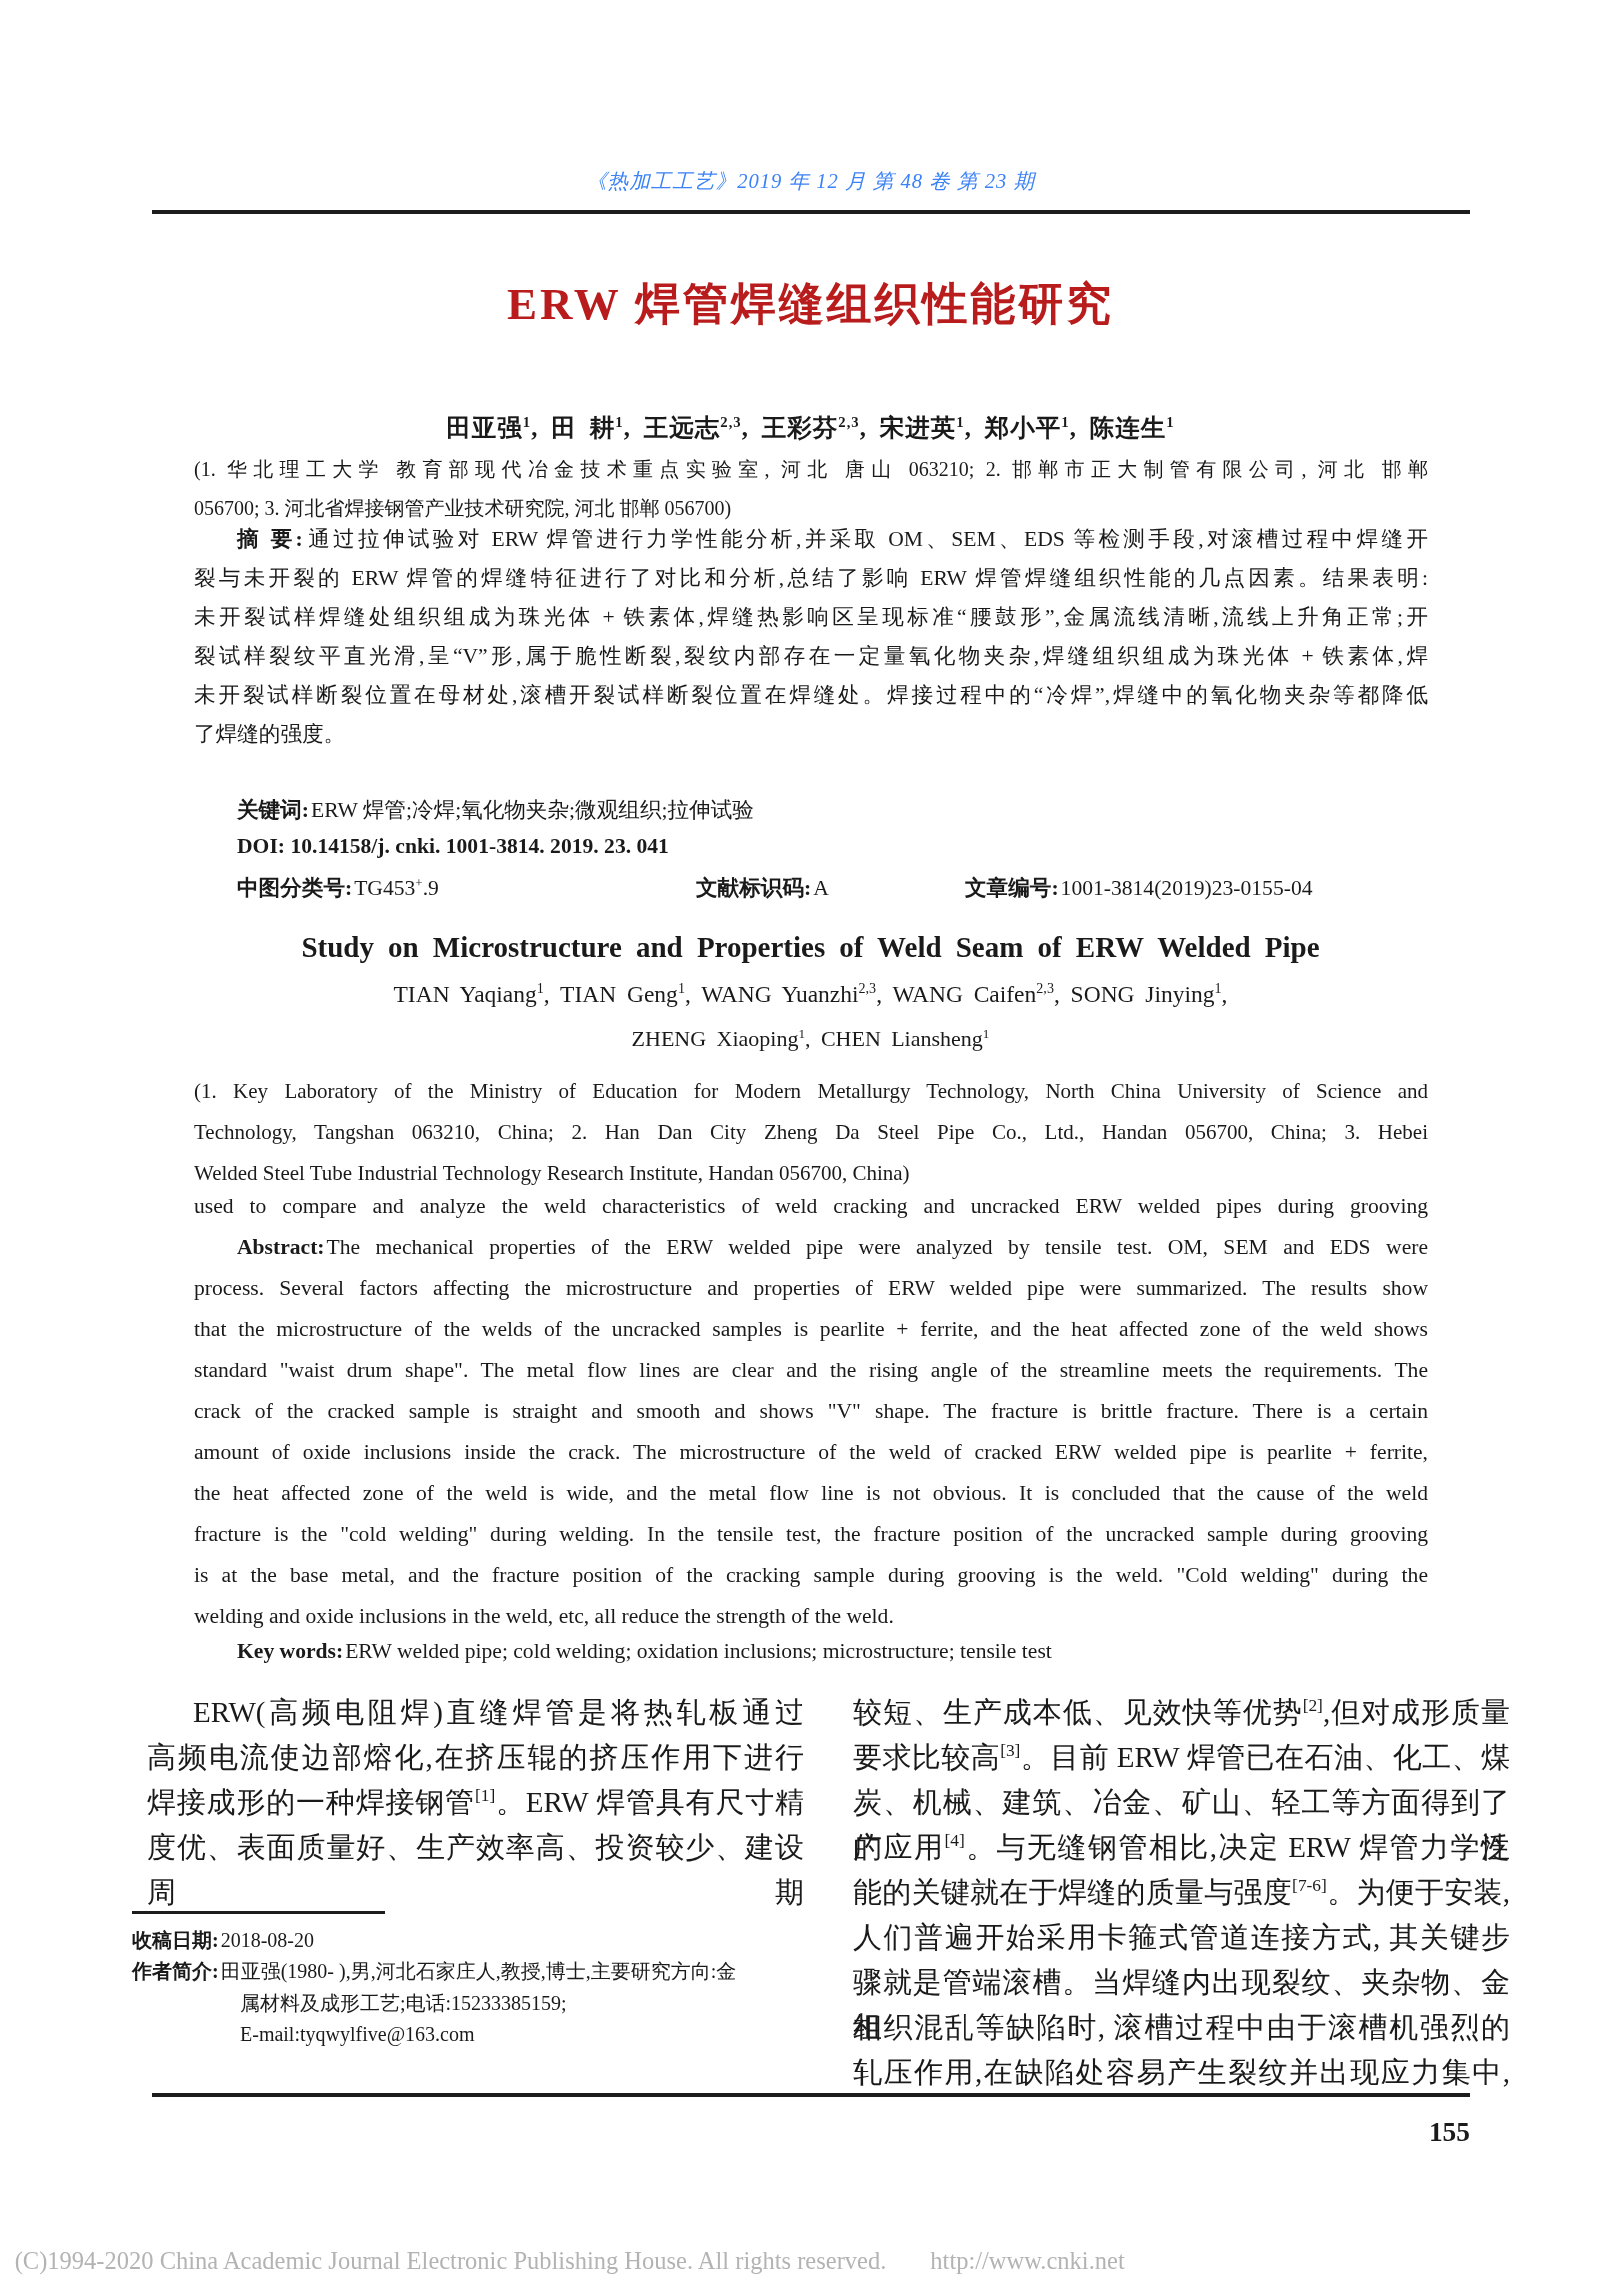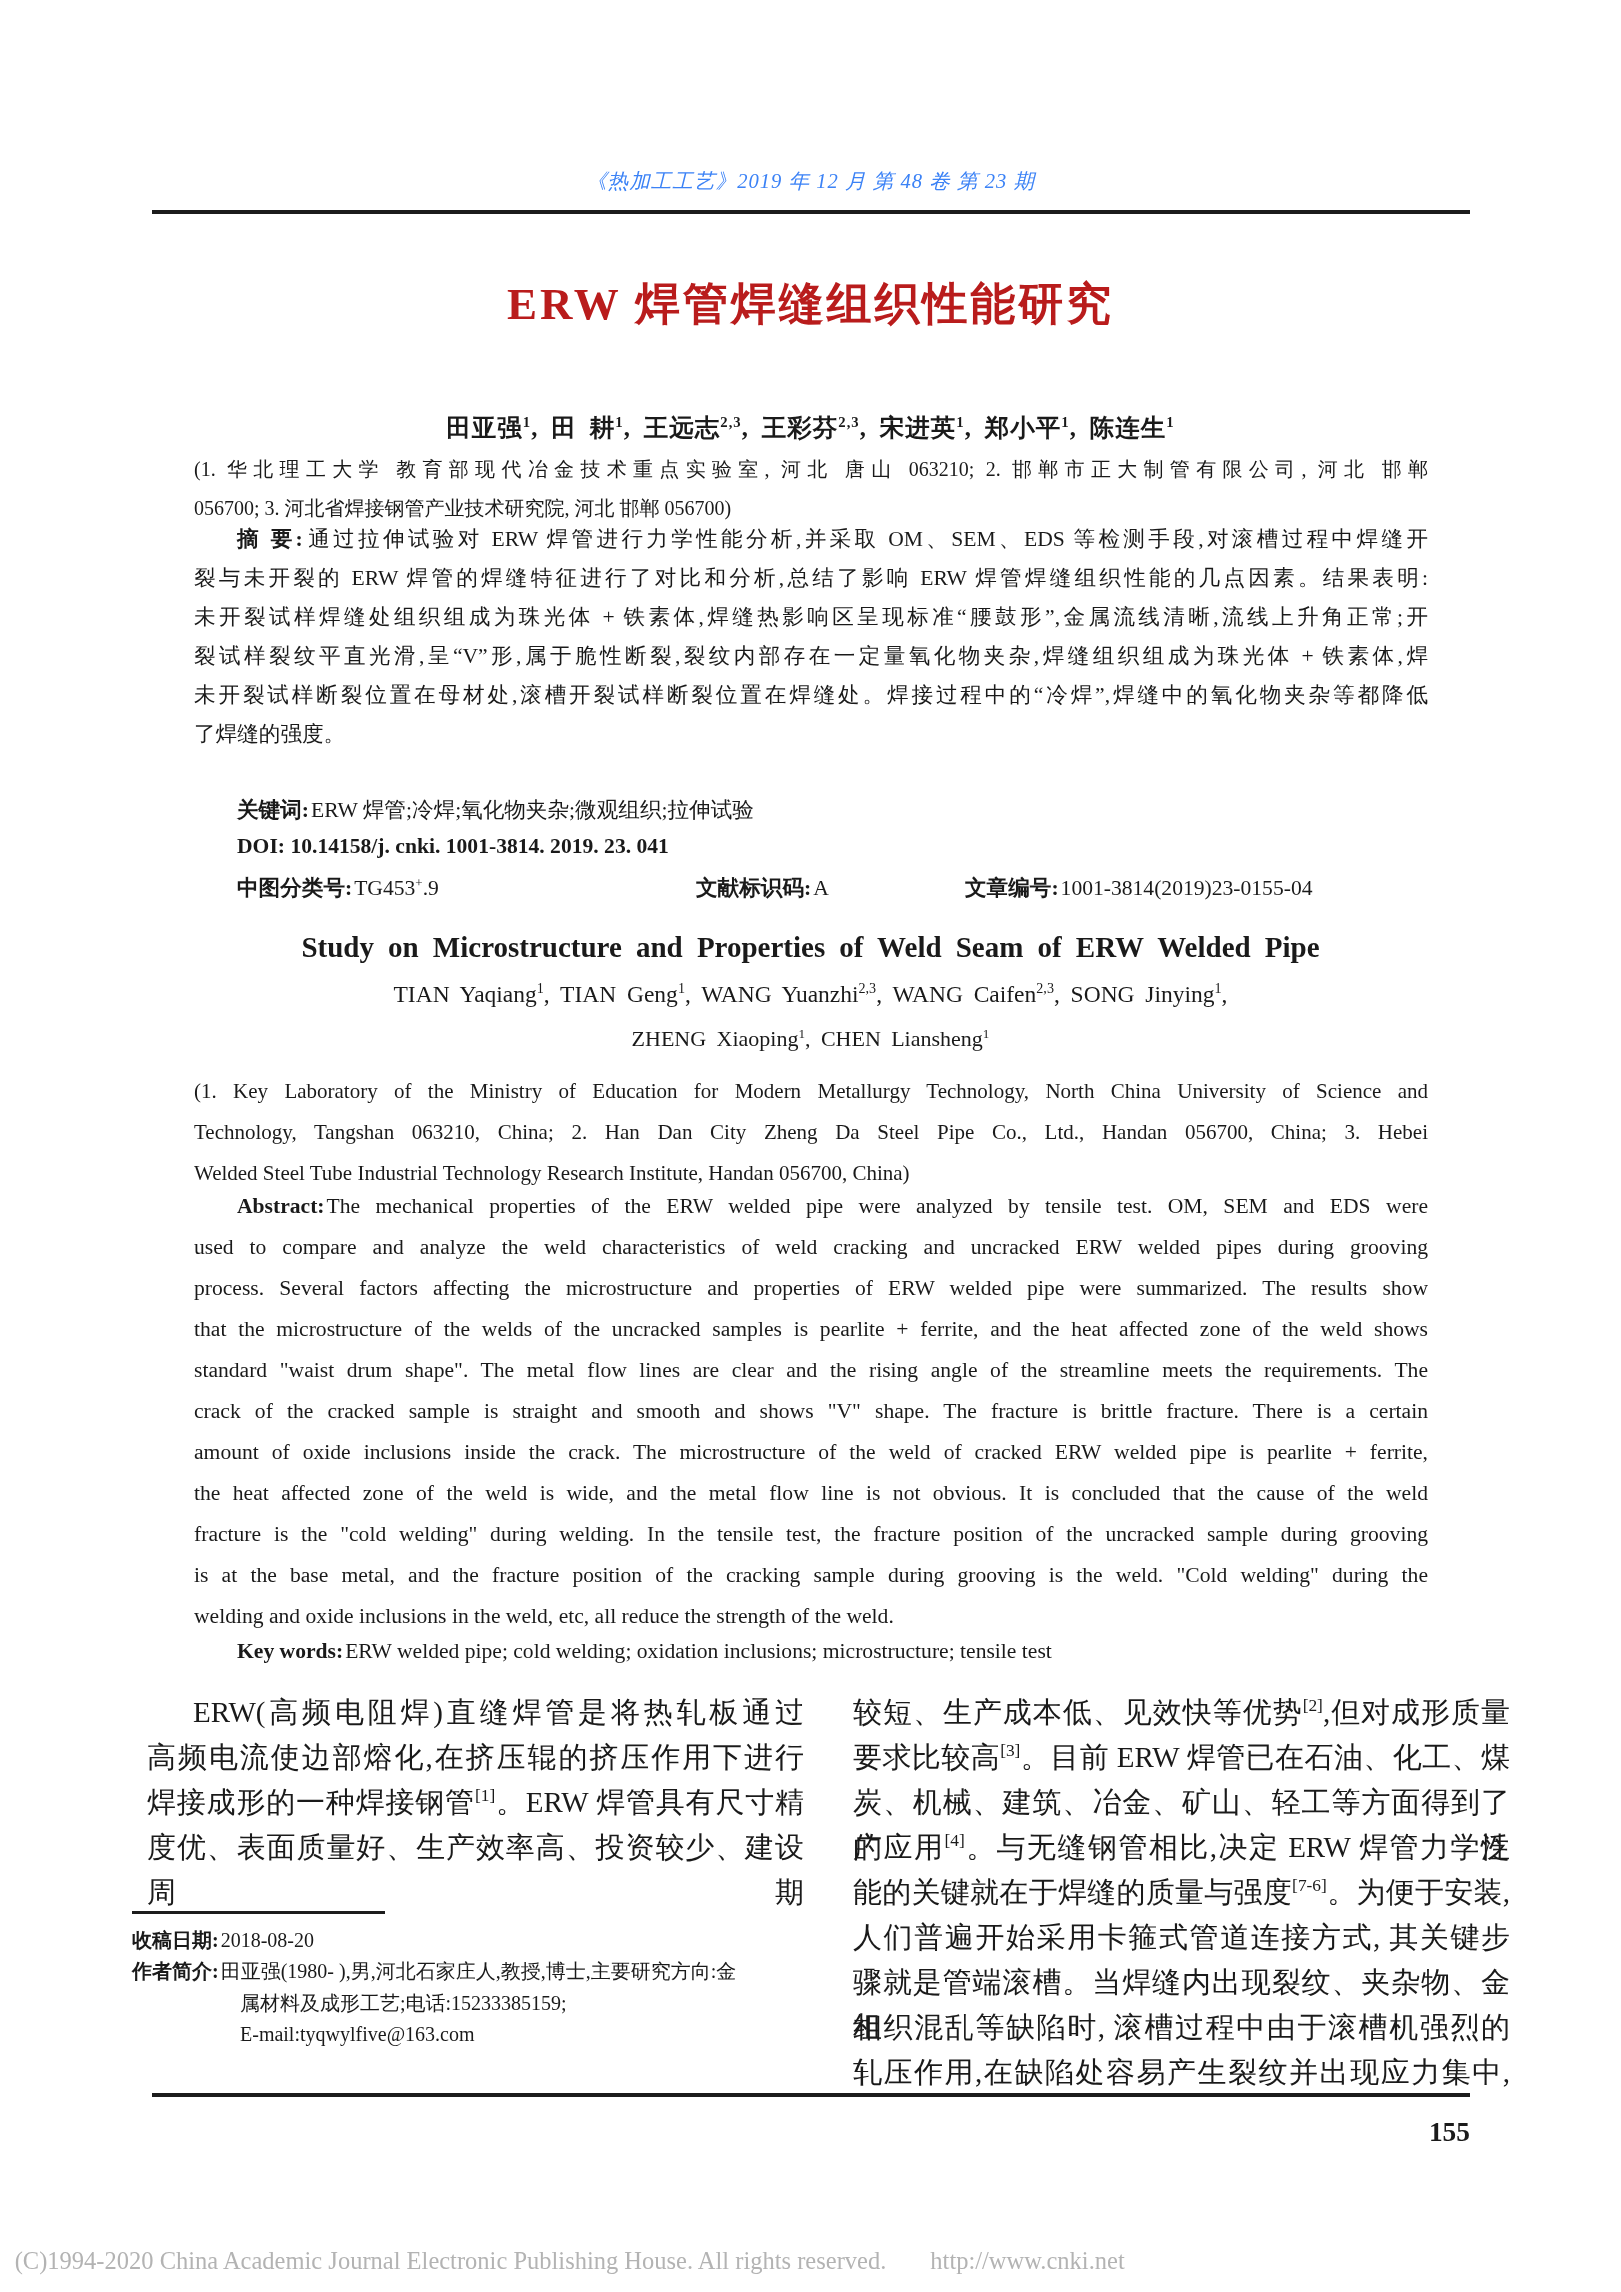--- a/index.html
+++ b/index.html
@@ -95,22 +95,22 @@
 <div class="abs center en-au1">TIAN Yaqiang<sup>1</sup>, TIAN Geng<sup>1</sup>, WANG Yuanzhi<sup>2,3</sup>, WANG Caifen<sup>2,3</sup>, SONG Jinying<sup>1</sup>,</div>
 <div class="abs center en-au2">ZHENG Xiaoping<sup>1</sup>, CHEN Liansheng<sup>1</sup></div>
 
 <div class="abs fm en-affil">
   <div class="line jline">(1. Key Laboratory of the Ministry of Education for Modern Metallurgy Technology, North China University of Science and</div>
   <div class="line jline">Technology, Tangshan 063210, China; 2. Han Dan City Zheng Da Steel Pipe Co., Ltd., Handan 056700, China; 3. Hebei</div>
   <div class="line">Welded Steel Tube Industrial Technology Research Institute, Handan 056700, China)</div>
 </div>
 
 <div class="abs fm en-abs">
+  <div class="line jline">used to compare and analyze the weld characteristics of weld cracking and uncracked ERW welded pipes during grooving</div>
   <div class="line jline indent"><span class="bl">Abstract:</span><span>The mechanical properties of the ERW welded pipe were analyzed by tensile test. OM, SEM and EDS were</span></div>
-  <div class="line jline">used to compare and analyze the weld characteristics of weld cracking and uncracked ERW welded pipes during grooving</div>
   <div class="line jline">process. Several factors affecting the microstructure and properties of ERW welded pipe were summarized. The results show</div>
   <div class="line jline">that the microstructure of the welds of the uncracked samples is pearlite + ferrite, and the heat affected zone of the weld shows</div>
   <div class="line jline">standard "waist drum shape". The metal flow lines are clear and the rising angle of the streamline meets the requirements. The</div>
   <div class="line jline">crack of the cracked sample is straight and smooth and shows "V" shape. The fracture is brittle fracture. There is a certain</div>
   <div class="line jline">amount of oxide inclusions inside the crack. The microstructure of the weld of cracked ERW welded pipe is pearlite + ferrite,</div>
   <div class="line jline">the heat affected zone of the weld is wide, and the metal flow line is not obvious. It is concluded that the cause of the weld</div>
   <div class="line jline">fracture is the "cold welding" during welding. In the tensile test, the fracture position of the uncracked sample during grooving</div>
   <div class="line jline">is at the base metal, and the fracture position of the cracking sample during grooving is the weld. "Cold welding" during the</div>
   <div class="line">welding and oxide inclusions in the weld, etc, all reduce the strength of the weld.</div>
 </div>

